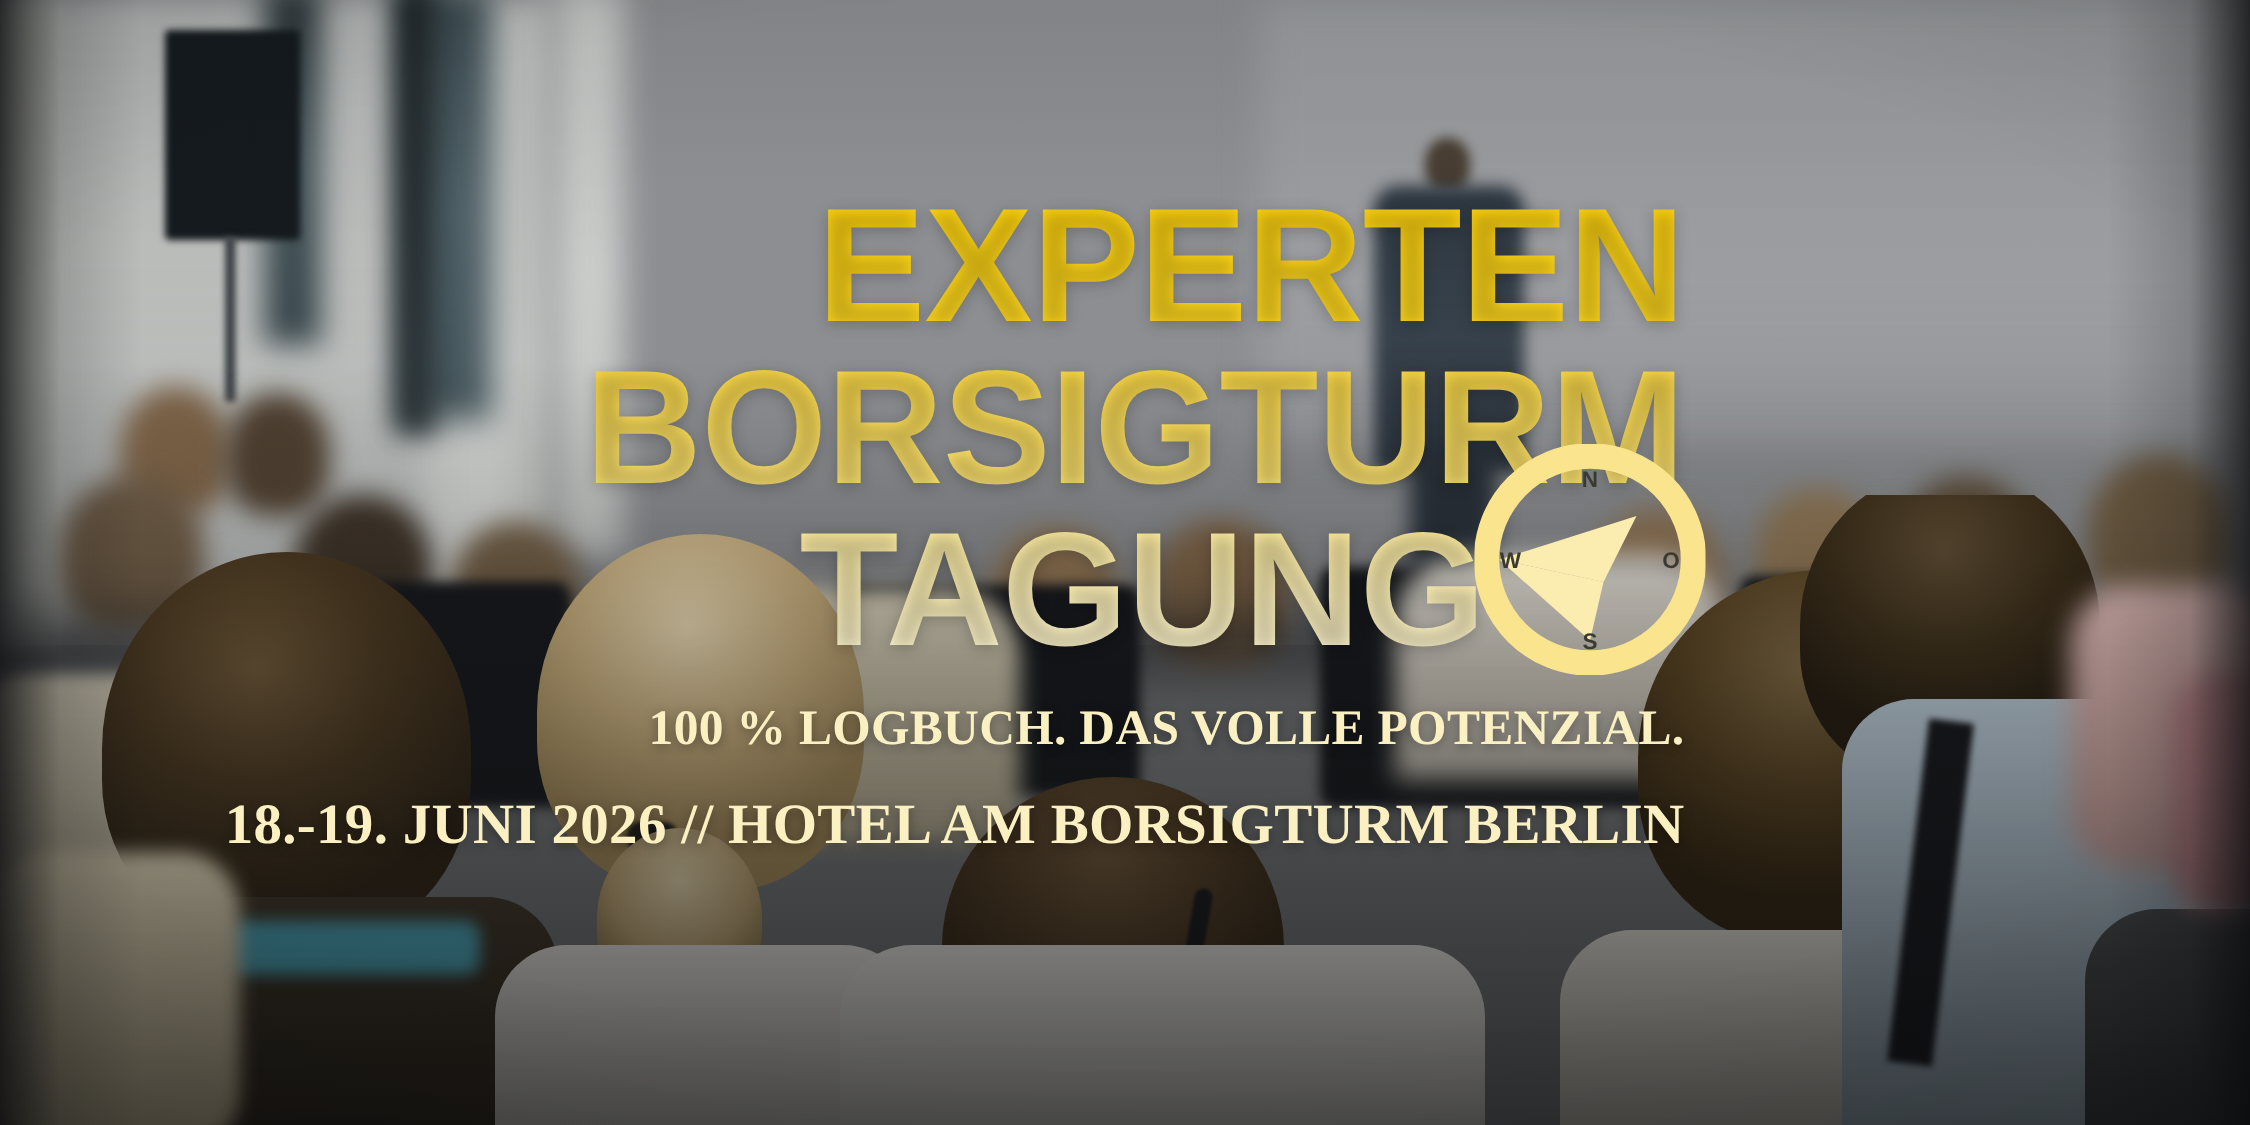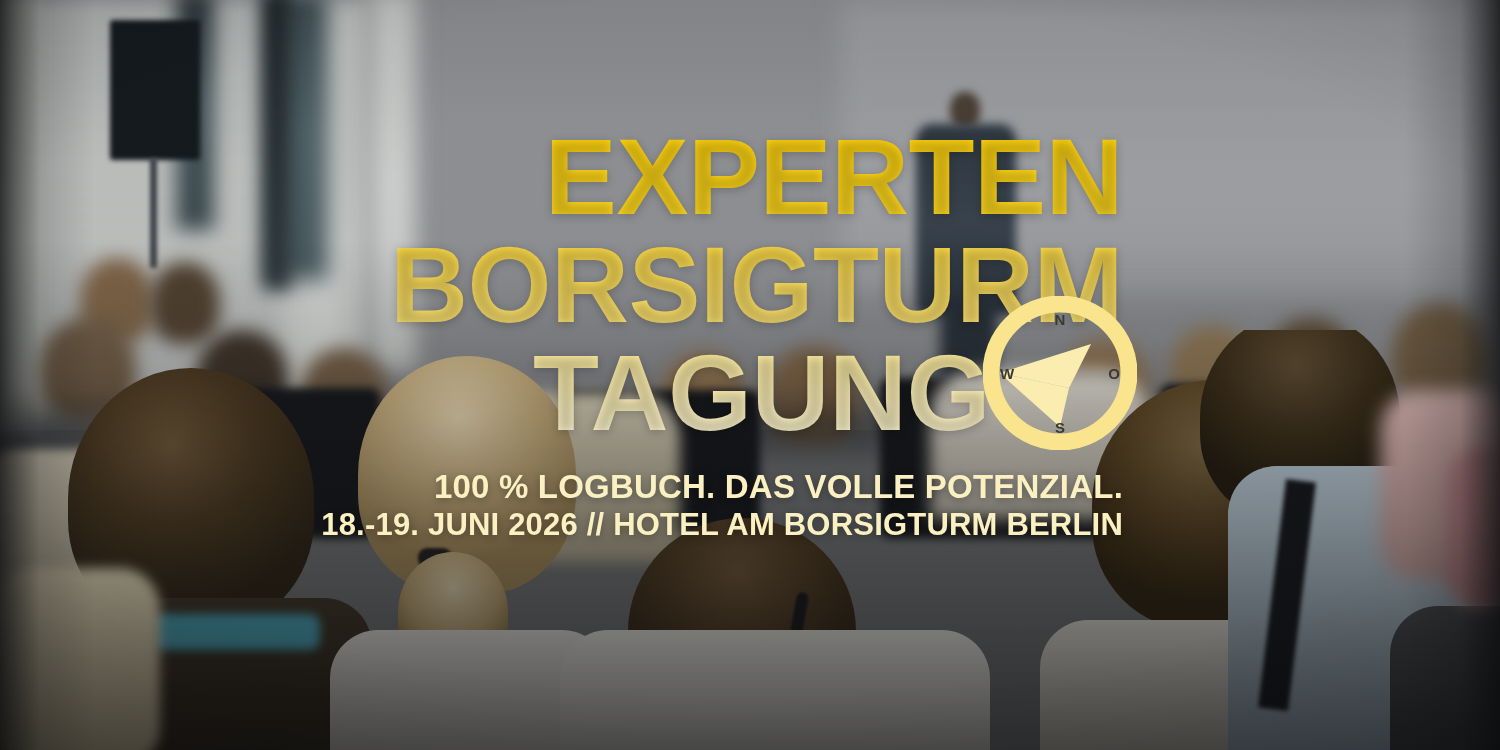--- a/index.html
+++ b/index.html
@@ -196,24 +196,24 @@
 
   .subline{
     position:absolute;
     left:0; width:1123px;
     text-align:right;
     font-weight:700;
     white-space:nowrap;
     color:#FAF0C2;
     text-shadow:0 2px 8px rgba(0,0,0,.35);
     letter-spacing:.2px;
-    font-family:Liberation Sans, sans-serif;
+    font-family:Liberation Serif, serif;
   }
   #sub-claim{ top:468px; font-size:33px; }
-  #sub-date { top:507px; font-size:31px; }
+  #sub-date { top:528px; font-size:38px; }
 
   
   #compass{
     position:absolute;
     left:983px; top:296px;
     width:154px; height:154px;
     pointer-events:none;
   }
   #compass svg{ display:block; width:154px; height:154px; }
 </style>

